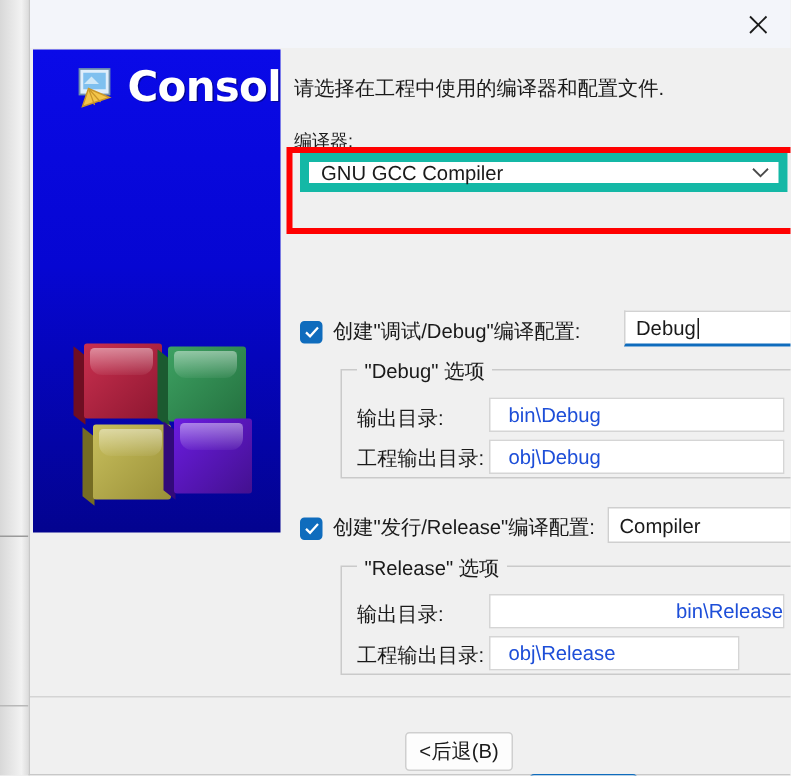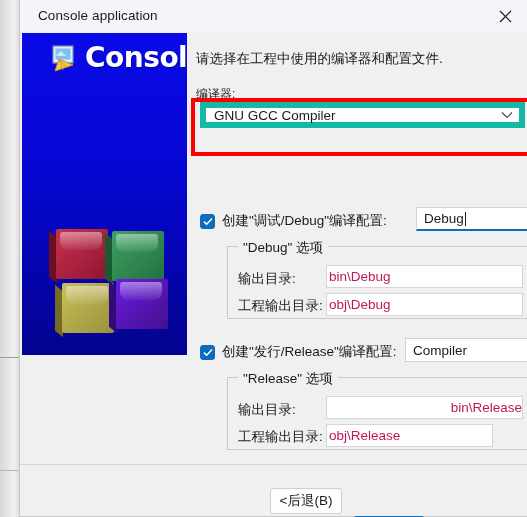--- a/index.html
+++ b/index.html
@@ -272,22 +272,22 @@
   }
   .field-input {
     position: absolute;
     background: #ffffff;
     border: 1px solid #d5d5d5;
     box-sizing: border-box;
     height: 23px;
     display: flex;
     align-items: center;
     font-size: 13.5px;
-    color: #be185d;
-    padding-left: 2px;
+    color: #1d4ed8;
+    padding-left: 12px;
   }
 
   
   .footer-sep {
     position: absolute;
     left: 0;
     top: 464px;
     width: 508px;
     height: 1px;
     background: #d4d4d4;
@@ -315,21 +315,20 @@
 <body>
 
 <div class="bg-window-edge">
   <div class="bg-window-line" style="top:357px"></div>
   <div class="bg-window-line" style="top:470px;background:#b8b8b8"></div>
 </div>
 
 <div class="dialog">
 
   <div class="titlebar">
-    <div class="title-text">Console application</div>
     <div class="close-btn">
       <svg width="13" height="13" viewBox="0 0 13 13" aria-hidden="true">
         <line x1="1" y1="1" x2="12" y2="12" stroke="#1a1a1a" stroke-width="1.2"></line>
         <line x1="12" y1="1" x2="1" y2="12" stroke="#1a1a1a" stroke-width="1.2"></line>
       </svg>
     </div>
   </div>
 
   <div class="illustration">
     <div class="console-head">

